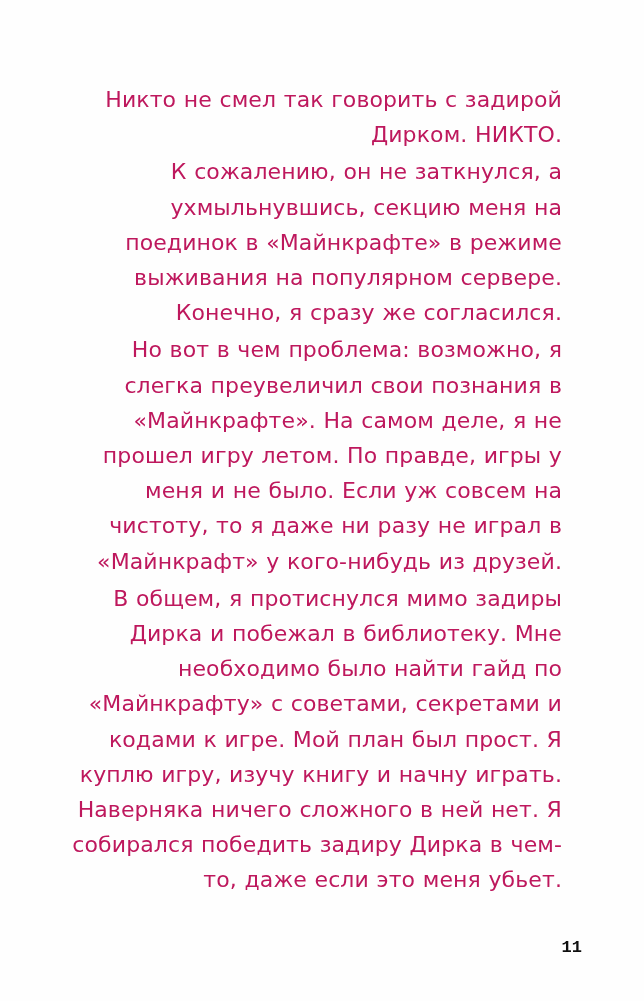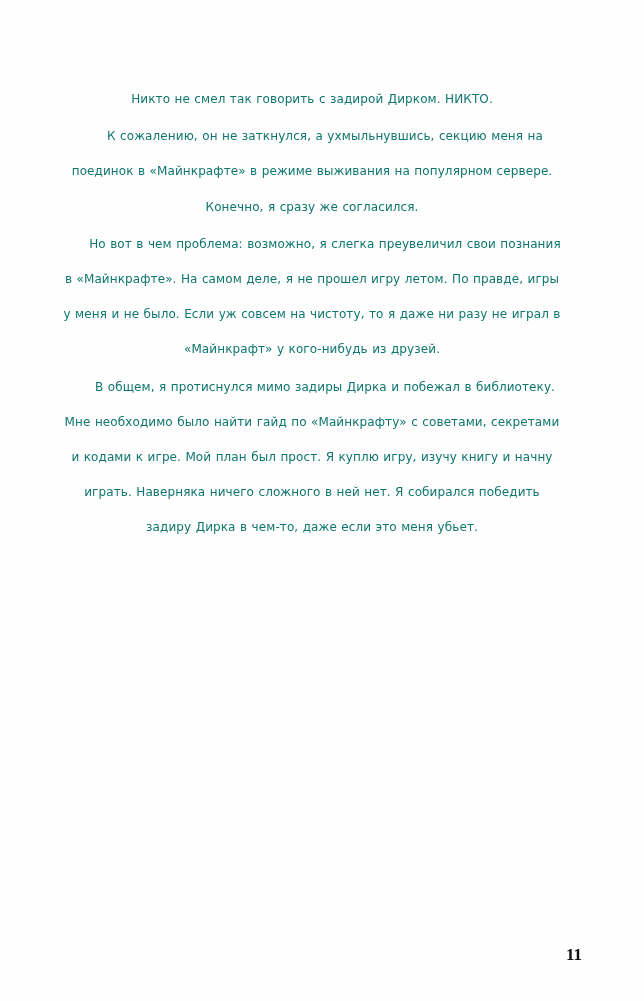--- a/index.html
+++ b/index.html
@@ -24,38 +24,38 @@
     background: #fefefe;
   }
   .text-block {
     position: absolute;
     left: 62px;
     top: 82px;
     width: 500px;
   }
   .para {
     margin: 0 0 2px 0;
-    font-size: 12px;
+    font-size: 22px;
     line-height: 35.2px;
     letter-spacing: 0.1px;
-    color: #0f766e;
-    text-align: center;
+    color: #be185d;
+    text-align: right;
     word-spacing: 0.5px;
   }
   .para.indent {
     text-indent: 26px;
   }
   .page-number {
     position: absolute;
     right: 62px;
-    bottom: 36px;
+    bottom: 44px;
     font-size: 17px;
     font-weight: bold;
     color: #101010;
-    font-family: Liberation Serif, serif;
+    font-family: Liberation Mono, monospace;
   }
 </style>
 </head>
 <body>
 
 <div class="page">
   <div class="text-block">
     <p class="para">Никто не смел так говорить с задирой Дирком. НИКТО.</p>
     <p class="para indent">К сожалению, он не заткнулся, а ухмыль­нувшись, секцию меня на поединок в «Майнкрафте» в режиме выживания на популярном сервере. Конечно, я сразу же согласился.</p>
     <p class="para indent">Но вот в чем проблема: возможно, я слегка преувеличил свои познания в «Майнкрафте». На самом деле, я не прошел игру летом. По правде, игры у меня и не было. Если уж совсем на чистоту, то я даже ни разу не играл в «Майнкрафт» у кого-нибудь из друзей.</p>

